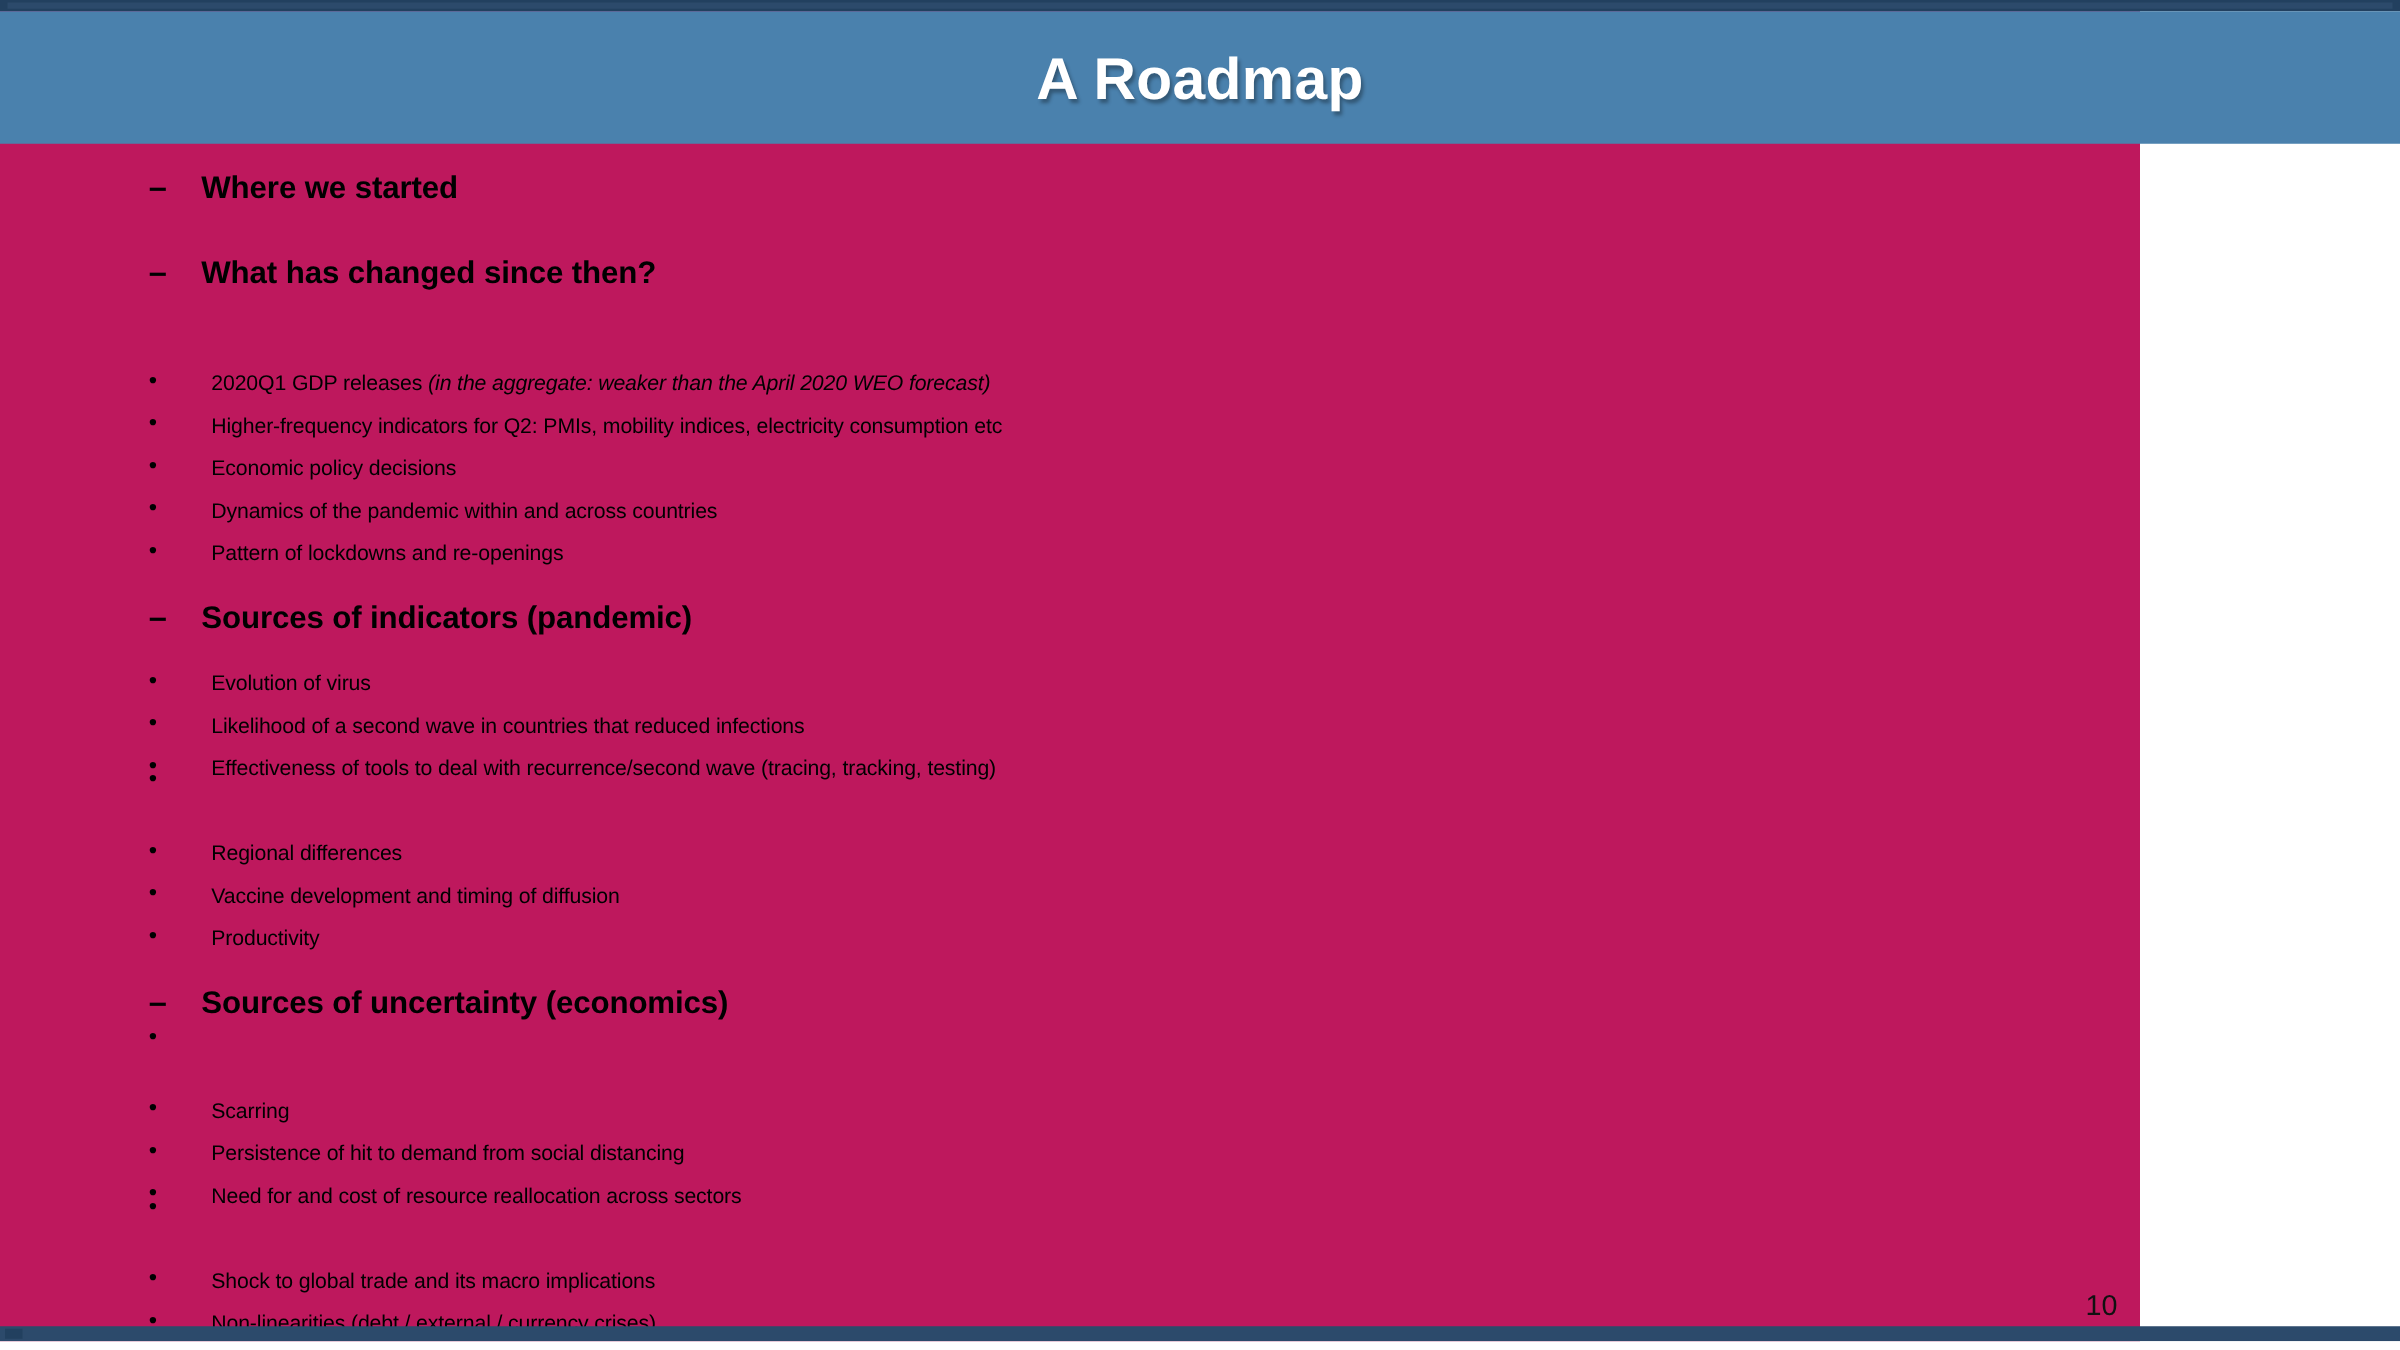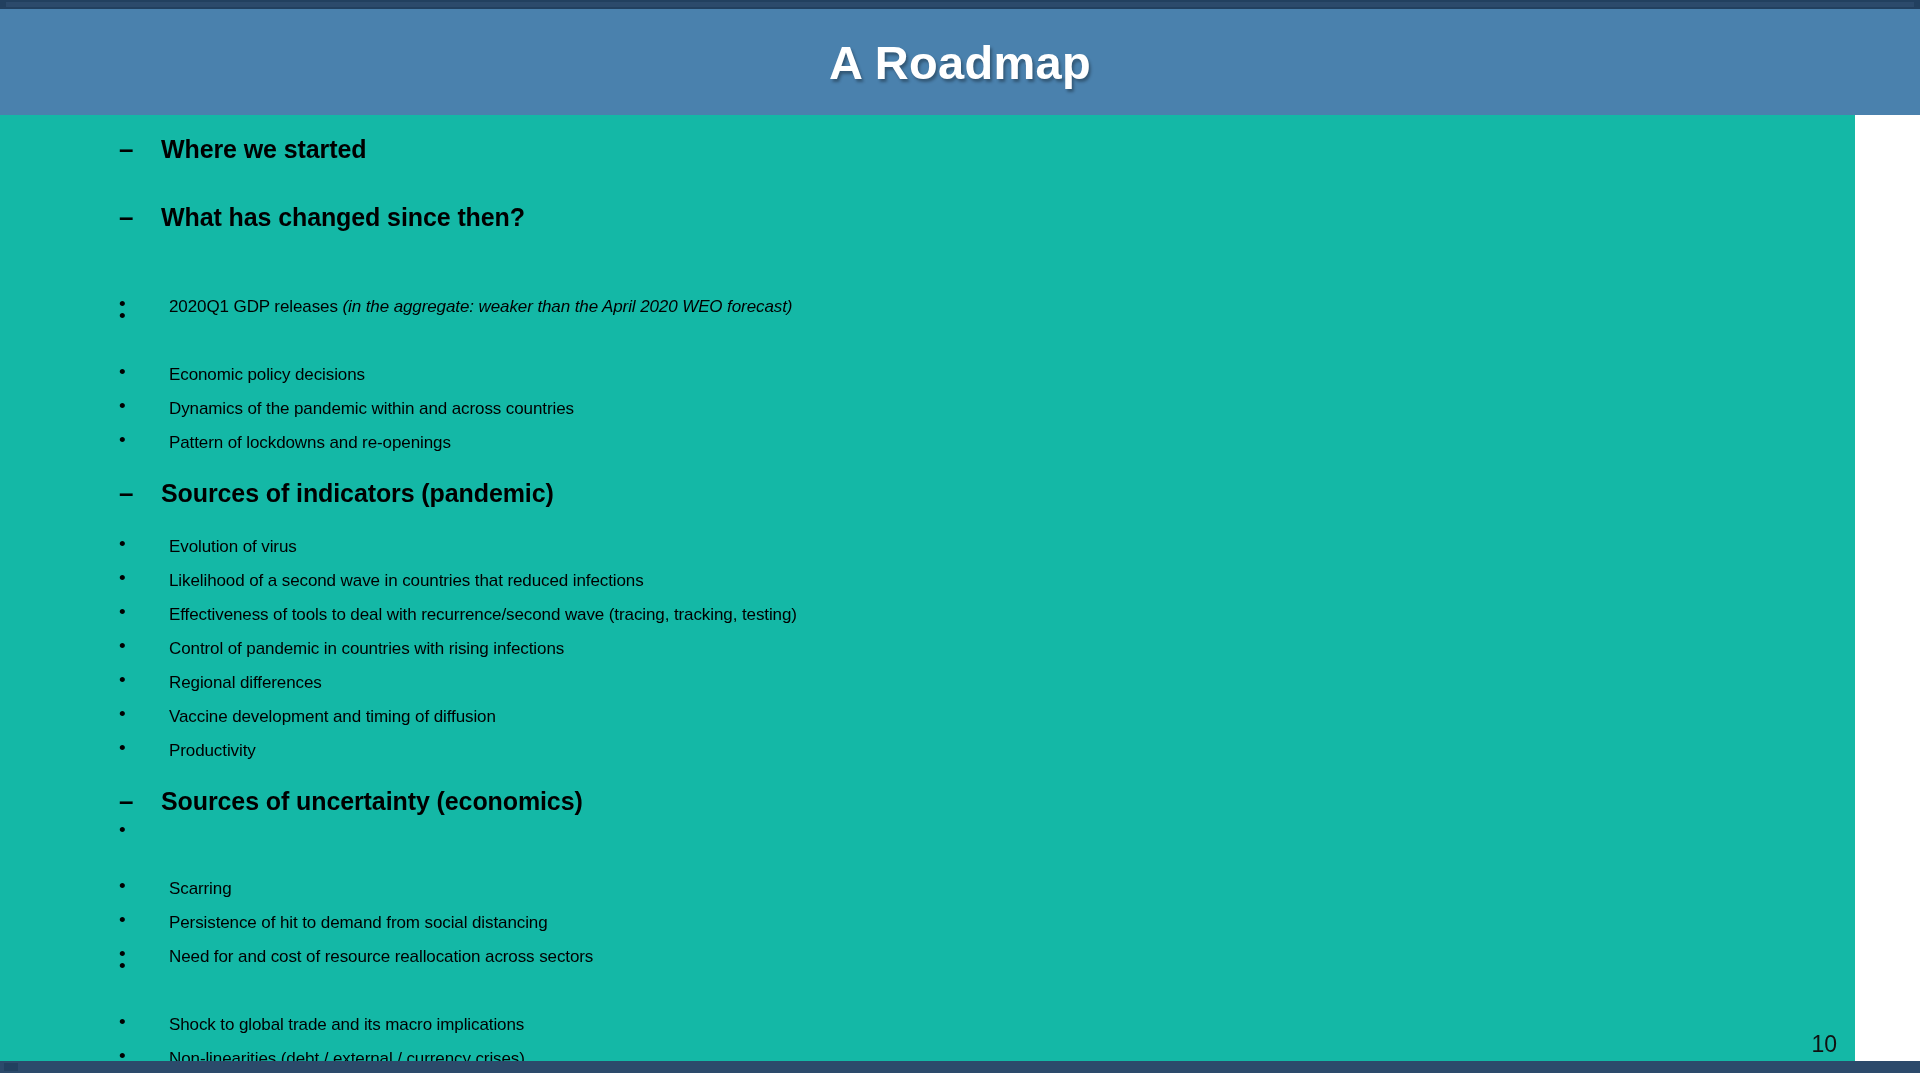--- a/index.html
+++ b/index.html
@@ -9,23 +9,23 @@
   body {
     width: 1920px;
     height: 1080px;
     overflow: hidden;
     background: #FFFFFF;
     font-family: "Liberation Sans", sans-serif;
     -webkit-font-smoothing: antialiased;
   }
   .slide {
     position: relative;
-    width: 1855px;
+    width: 1712px;
     height: 1080px;
-    background: #14b8a6;
+    background: #be185d;
     box-sizing: border-box;
   }
 
   
   .top-rule {
     position: absolute;
     top: 0; left: 0;
     width: 1920px;
     height: 9px;
     background: #22405F;
@@ -188,20 +188,21 @@
     </div>
 
     <div class="gap-lg"></div>
 
     <div class="line lvl2">
       <span class="marker">•</span>
       <span class="txt"><span>2020Q1 GDP releases </span><i>(in the aggregate: weaker than the April 2020 WEO forecast)</i></span>
     </div>
     <div class="line lvl2">
       <span class="marker">•</span>
+      <span class="txt"><span>Higher-frequency indicators for Q2: PMIs, mobility indices, electricity consumption etc</span><i></i></span>
     </div>
     <div class="line lvl2">
       <span class="marker">•</span>
       <span class="txt"><span>Economic policy decisions</span><i></i></span>
     </div>
     <div class="line lvl2">
       <span class="marker">•</span>
       <span class="txt"><span>Dynamics of the pandemic within and across countries</span><i></i></span>
     </div>
     <div class="line lvl2">
@@ -223,21 +224,20 @@
     <div class="line lvl2">
       <span class="marker">•</span>
       <span class="txt">Likelihood of a second wave in countries that reduced infections</span>
     </div>
     <div class="line lvl2">
       <span class="marker">•</span>
       <span class="txt">Effectiveness of tools to deal with recurrence/second wave (tracing, tracking, testing)</span>
     </div>
     <div class="line lvl2">
       <span class="marker">•</span>
-      <span class="txt">Control of pandemic in countries with rising infections</span>
     </div>
     <div class="line lvl2">
       <span class="marker">•</span>
       <span class="txt">Regional differences</span>
     </div>
     <div class="line lvl2">
       <span class="marker">•</span>
       <span class="txt">Vaccine development and timing of diffusion</span>
     </div>
     <div class="line lvl2">

